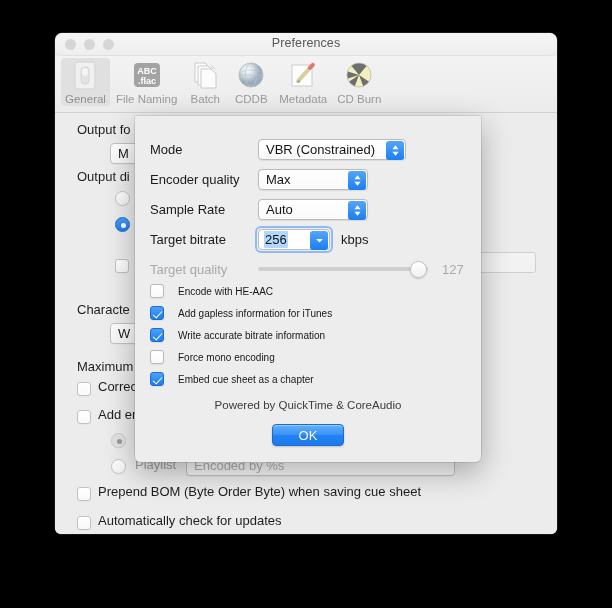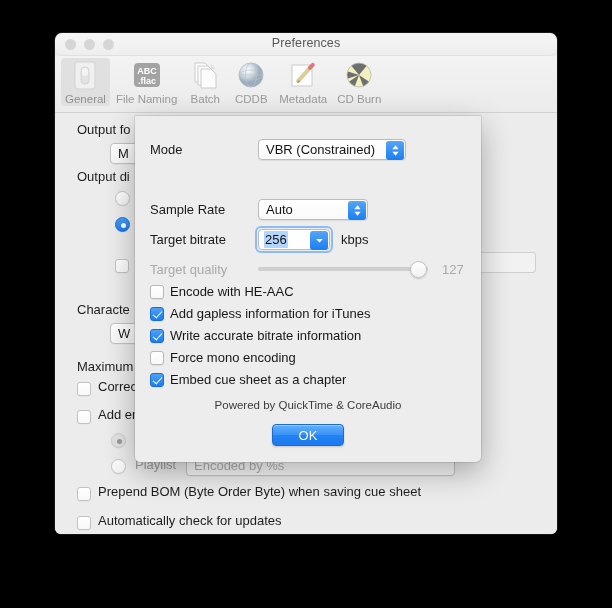--- a/index.html
+++ b/index.html
@@ -250,21 +250,21 @@
   }
   .cbox.checked::after {
     content: "";
     position: absolute;
     left: 4.3px; top: 1.6px;
     width: 4px; height: 8px;
     border: solid #ffffff;
     border-width: 0 1.8px 1.8px 0;
     transform: rotate(42deg);
   }
-  .cblabel { font-size: 13px; color: #171717; margin-left: 6px; white-space: nowrap; }
+  .cblabel { font-size: 10px; color: #171717; margin-left: 14px; white-space: nowrap; }
 
   .powered {
     position: absolute;
     left: 0; right: 0;
     text-align: center;
     font-size: 11.5px;
     color: #3c3c3c;
   }
 
   .ok-button {
@@ -439,20 +439,32 @@
         <span>VBR (Constrained)</span>
         <span class="arrows">
           <svg width="9" height="13" viewBox="0 0 9 13">
             <path d="M4.5 1.2 L7.6 5.2 L1.4 5.2 Z" fill="#ffffff"></path>
             <path d="M4.5 11.8 L7.6 7.8 L1.4 7.8 Z" fill="#ffffff"></path>
           </svg>
         </span>
       </div>
     </div>
 
+    <div class="srow" style="left:15px; top:52px;">
+      <div class="slabel">Encoder quality</div>
+      <div class="popup" style="width:110px;">
+        <span>Max</span>
+        <span class="arrows">
+          <svg width="9" height="13" viewBox="0 0 9 13">
+            <path d="M4.5 1.2 L7.6 5.2 L1.4 5.2 Z" fill="#ffffff"></path>
+            <path d="M4.5 11.8 L7.6 7.8 L1.4 7.8 Z" fill="#ffffff"></path>
+          </svg>
+        </span>
+      </div>
+    </div>
 
     <div class="srow" style="left:15px; top:82px;">
       <div class="slabel">Sample Rate</div>
       <div class="popup" style="width:110px;">
         <span>Auto</span>
         <span class="arrows">
           <svg width="9" height="13" viewBox="0 0 9 13">
             <path d="M4.5 1.2 L7.6 5.2 L1.4 5.2 Z" fill="#ffffff"></path>
             <path d="M4.5 11.8 L7.6 7.8 L1.4 7.8 Z" fill="#ffffff"></path>
           </svg>

